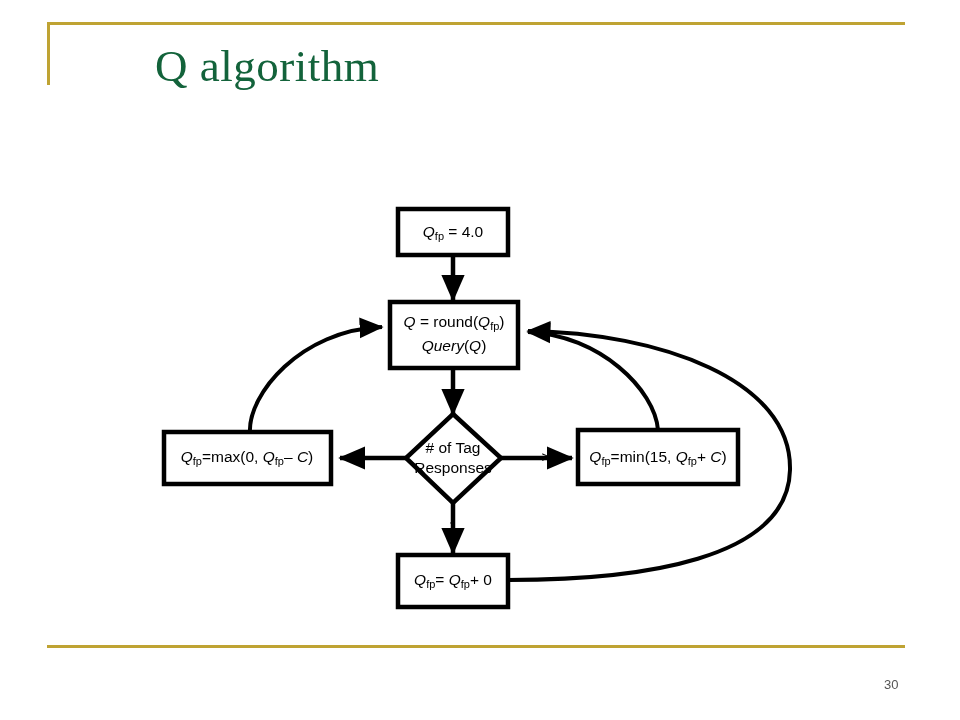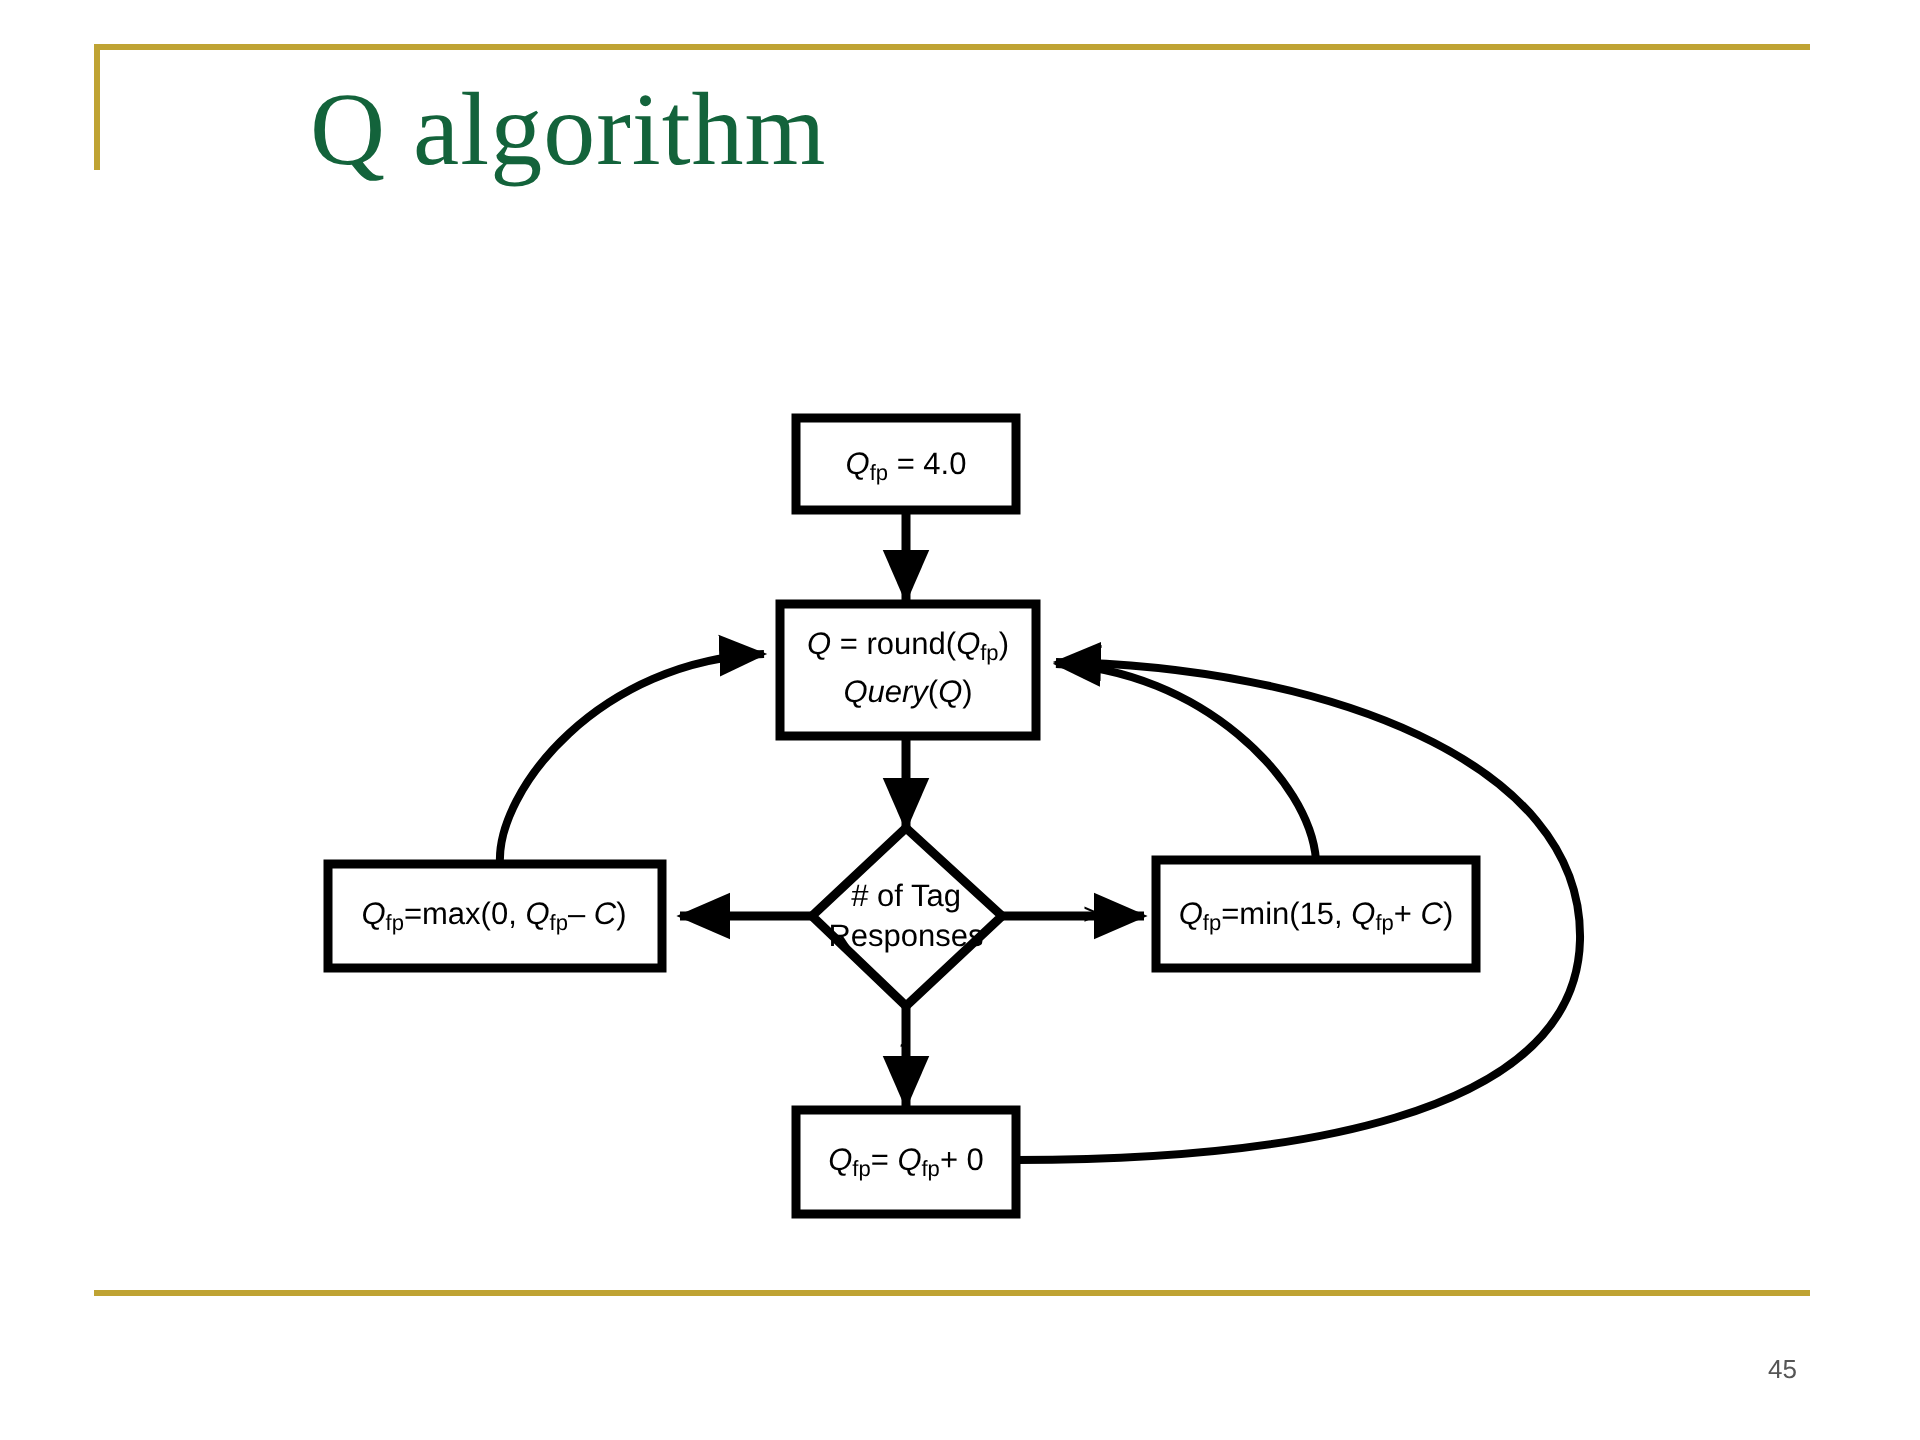--- a/index.html
+++ b/index.html
@@ -47,21 +47,21 @@
     width: 858px;
     height: 3px;
     background: #bfa333;
   }
 
   #slide-title {
     position: absolute;
     left: 155px;
     top: 38px;
     font-family: "Liberation Serif", serif;
-    font-size: 52px;
+    font-size: 45px;
     line-height: 56px;
     color: #13633b;
     white-space: nowrap;
     letter-spacing: 0.5px;
   }
 
   #page-number {
     position: absolute;
     left: 884px;
     top: 677px;
@@ -122,21 +122,21 @@
 <body>
 
 <div id="slide">
 
   <div id="top-rule"></div>
   <div id="left-rule"></div>
   <div id="bottom-rule"></div>
 
   <div id="slide-title">Q algorithm</div>
 
-  <div id="page-number">45</div>
+  <div id="page-number">30</div>
 
   <svg id="flowchart" viewBox="0 0 960 720">
 
     <defs>
       <marker id="arrowhead" markerWidth="7" markerHeight="7" refX="5.6" refY="3" orient="auto" markerUnits="strokeWidth">
         <path d="M0,0.4 L6,3 L0,5.6 z" fill="#000000"></path>
       </marker>
     </defs>
 
     <g>

